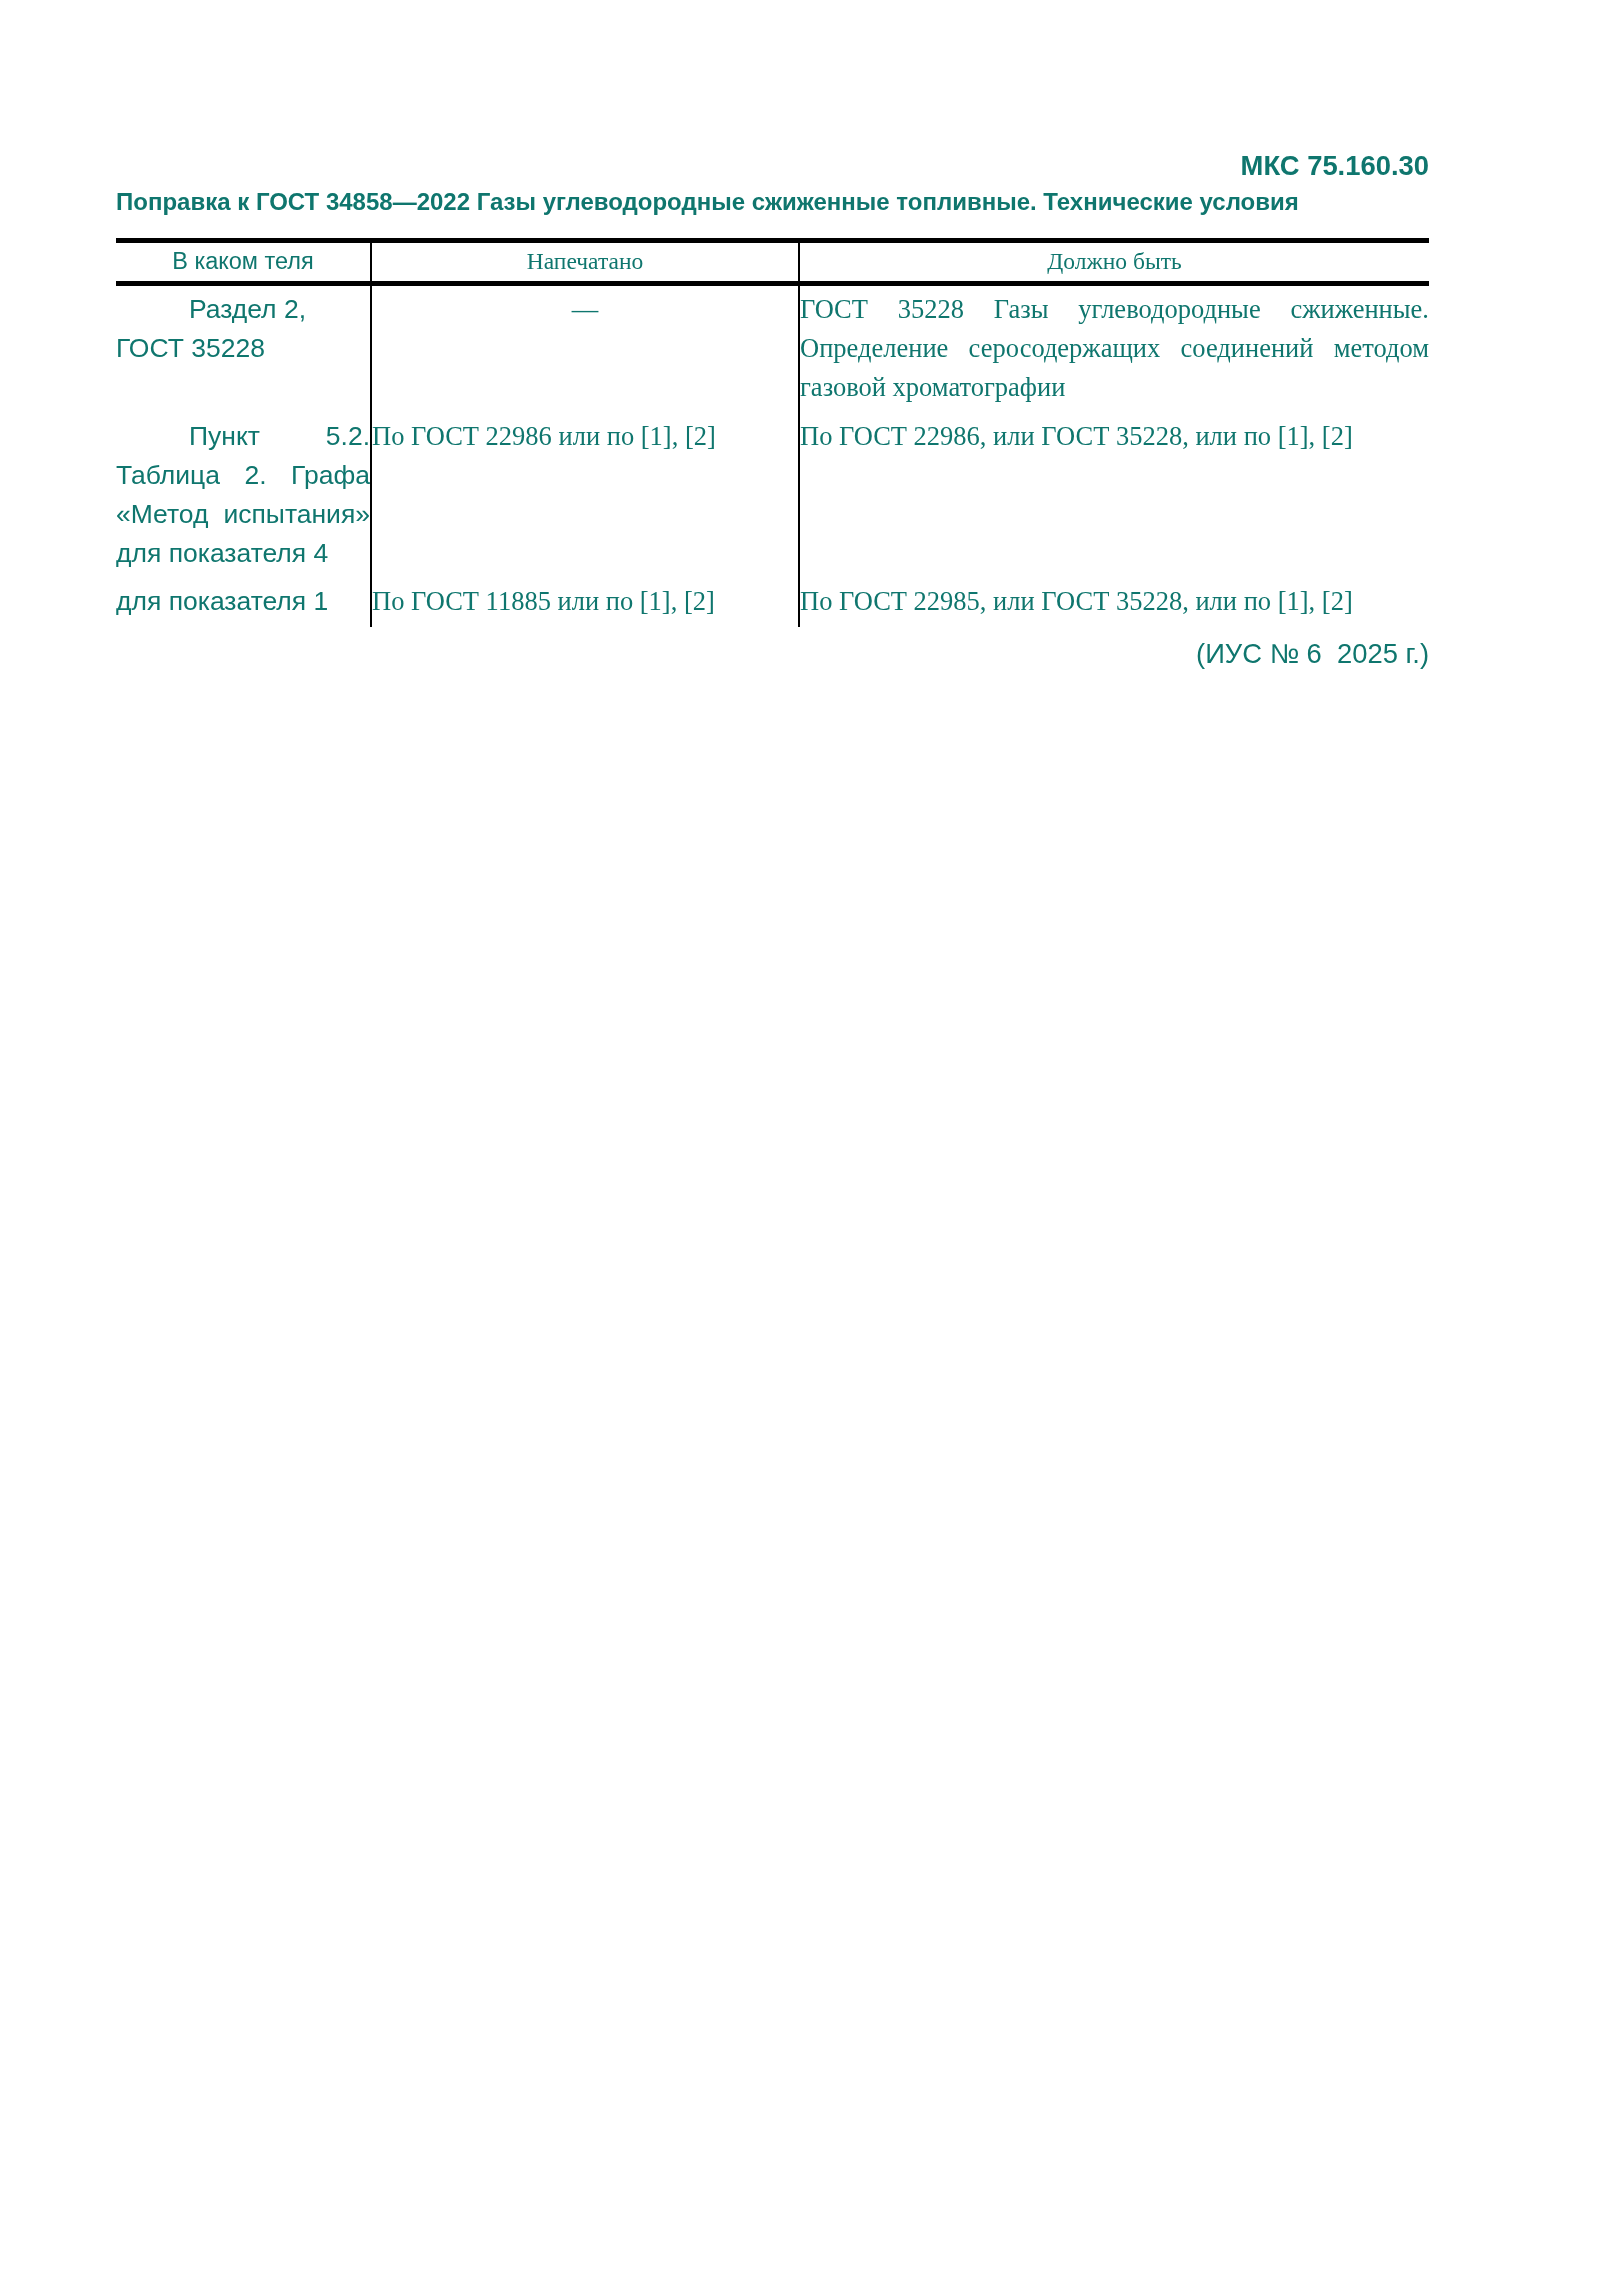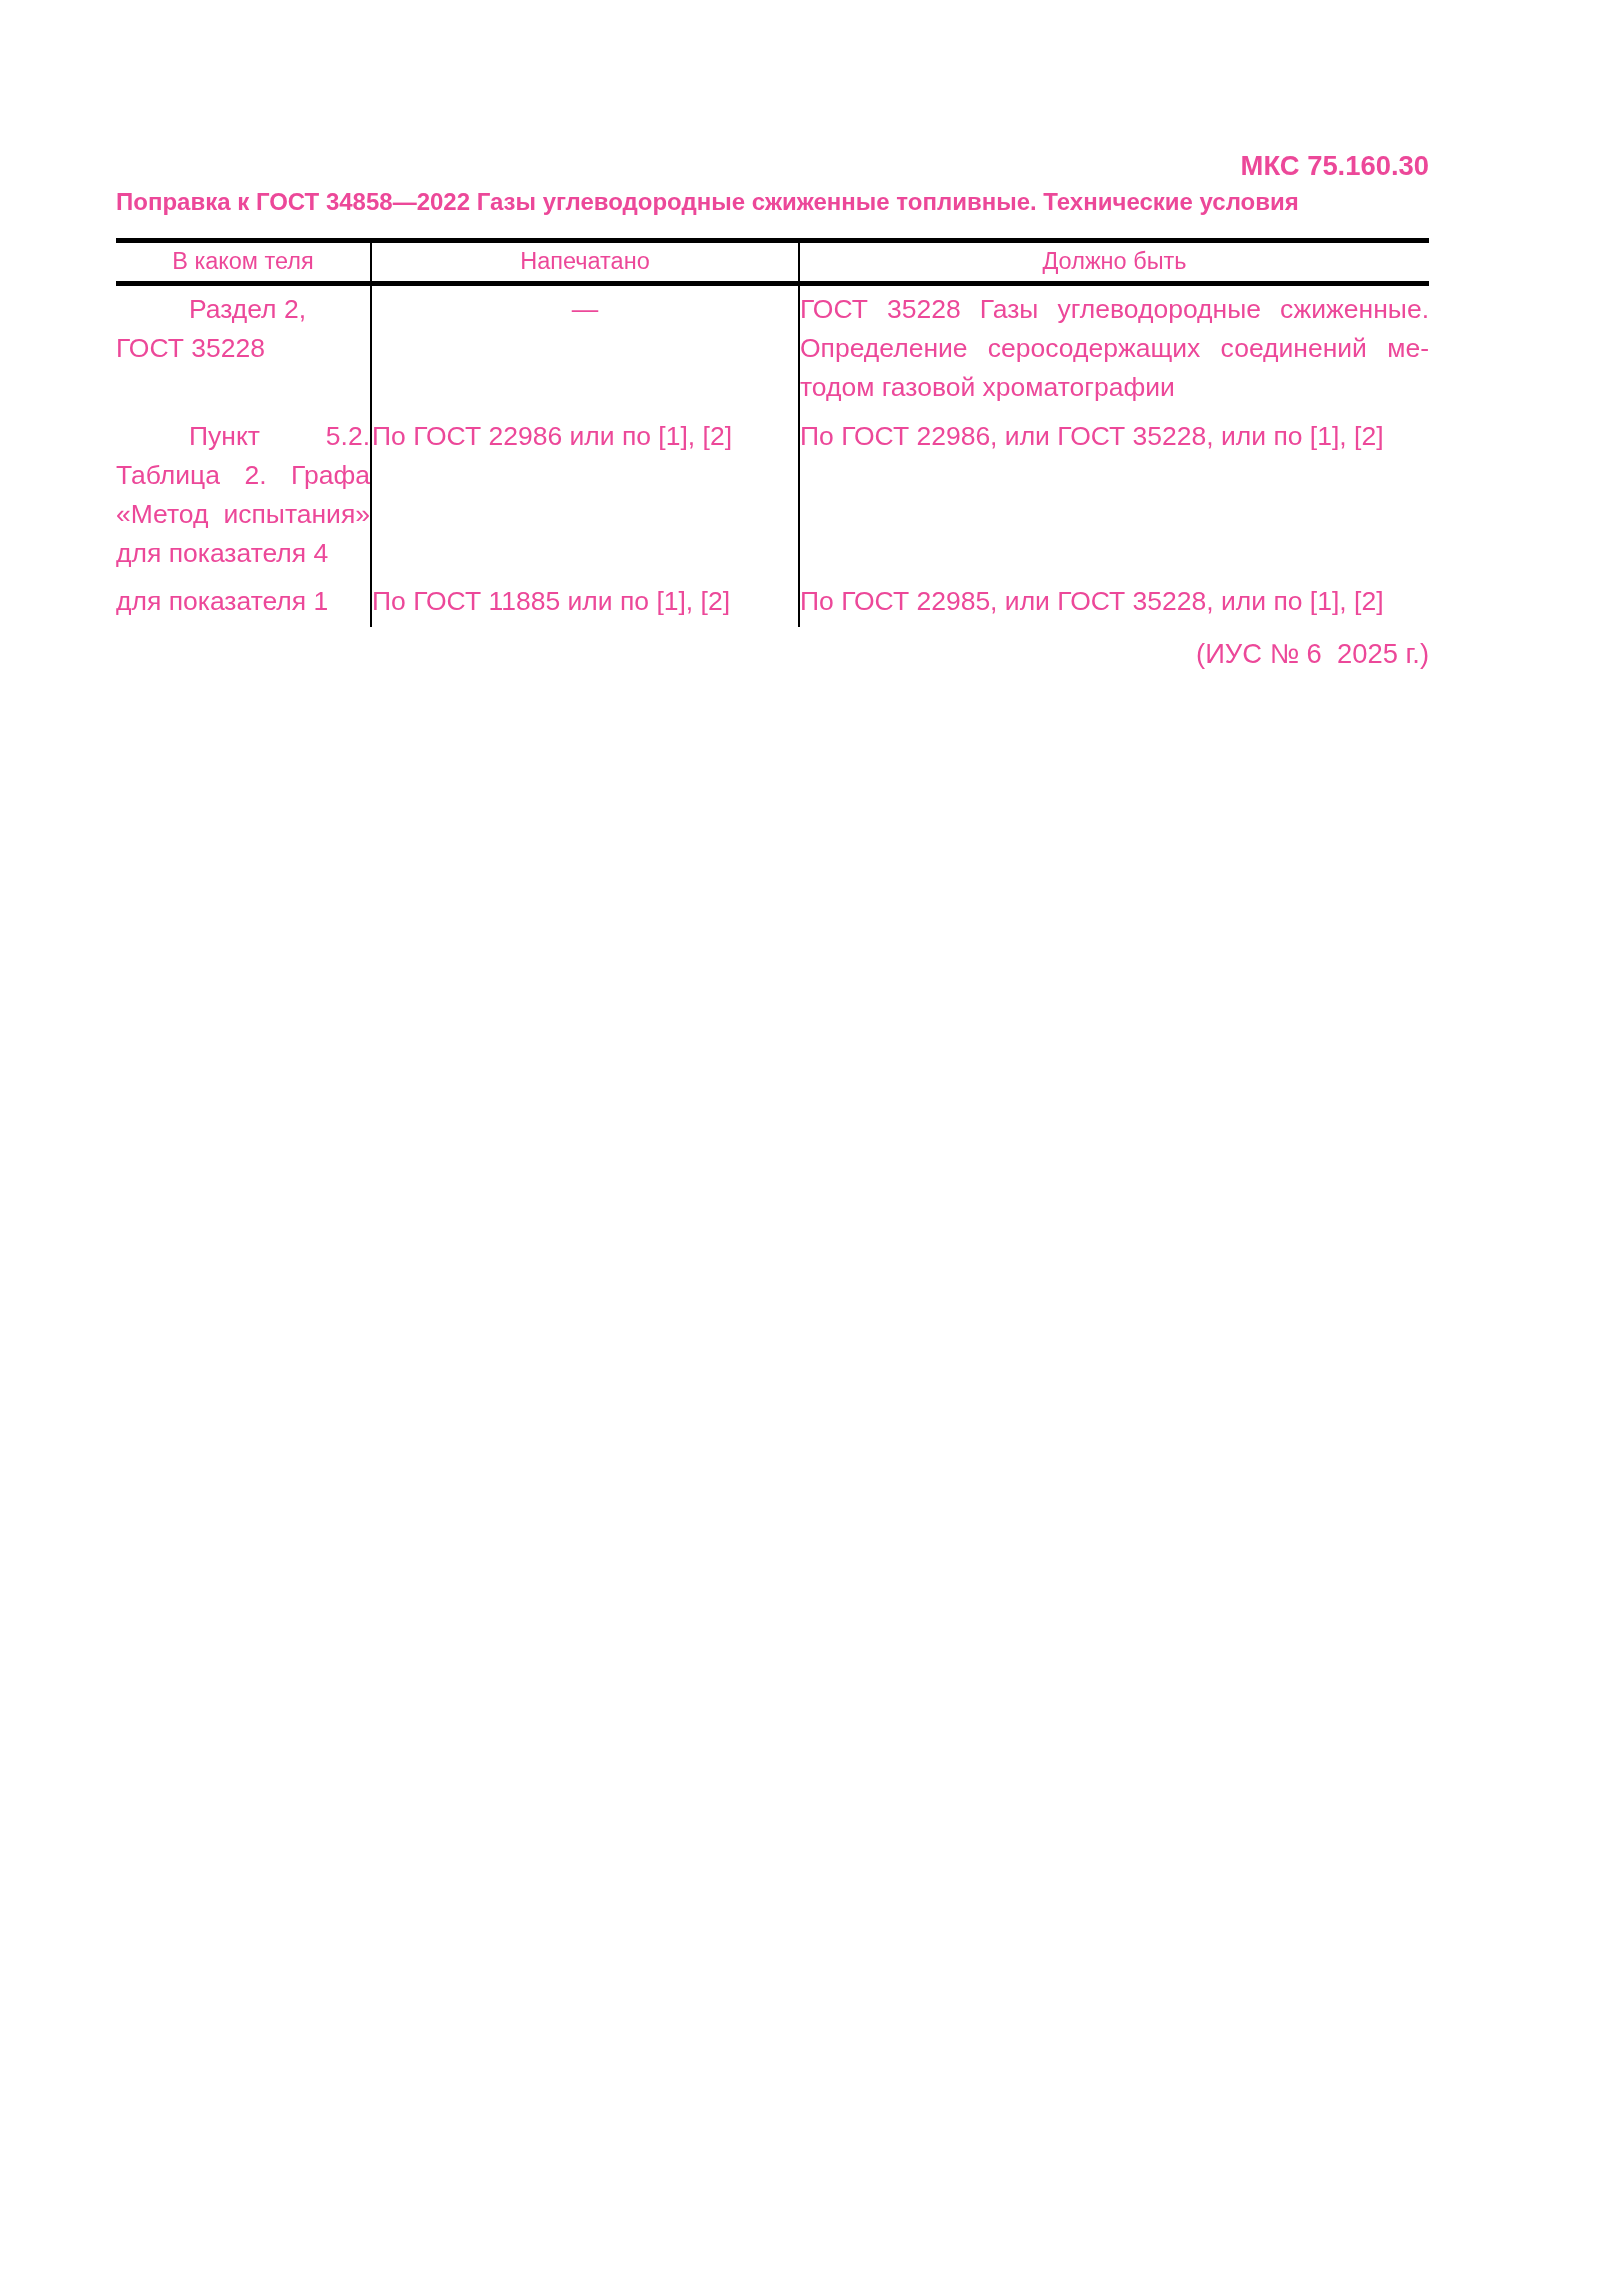--- a/index.html
+++ b/index.html
@@ -8,21 +8,21 @@
     background: #ffffff;
   }
   .page {
     position: relative;
     width: 1621px;
     height: 2293px;
     background: #ffffff;
     box-sizing: border-box;
     padding: 149px 192px 8px 116px;
     font-family: "Liberation Sans", sans-serif;
-    color: #ec4899;
+    color: #0f766e;
     overflow: hidden;
   }
   .mks {
     text-align: right;
     font-weight: bold;
     font-size: 27.4px;
     line-height: 33px;
   }
   .title {
     margin: 1px 0 0 0;
@@ -43,20 +43,21 @@
     font-size: 23.5px;
     line-height: 25.5px;
     text-align: center;
     vertical-align: middle;
     padding: 6.9px 3.9px 5.9px 3.9px;
     border-bottom: 5.9px solid #000;
   }
   table.corrections th + th,
   table.corrections td + td {
     border-left: 2.9px solid #000;
+    font-family: Liberation Serif, serif;
   }
   table.corrections td {
     font-size: 26.5px;
     line-height: 39px;
     vertical-align: top;
     padding: 3.9px 0 5.9px 0;
   }
   td.place  { padding-right: 17.6px; }
   td.printed, td.should { padding-left: 16.7px; }
   td.center { text-align: center; padding-left: 0; }

